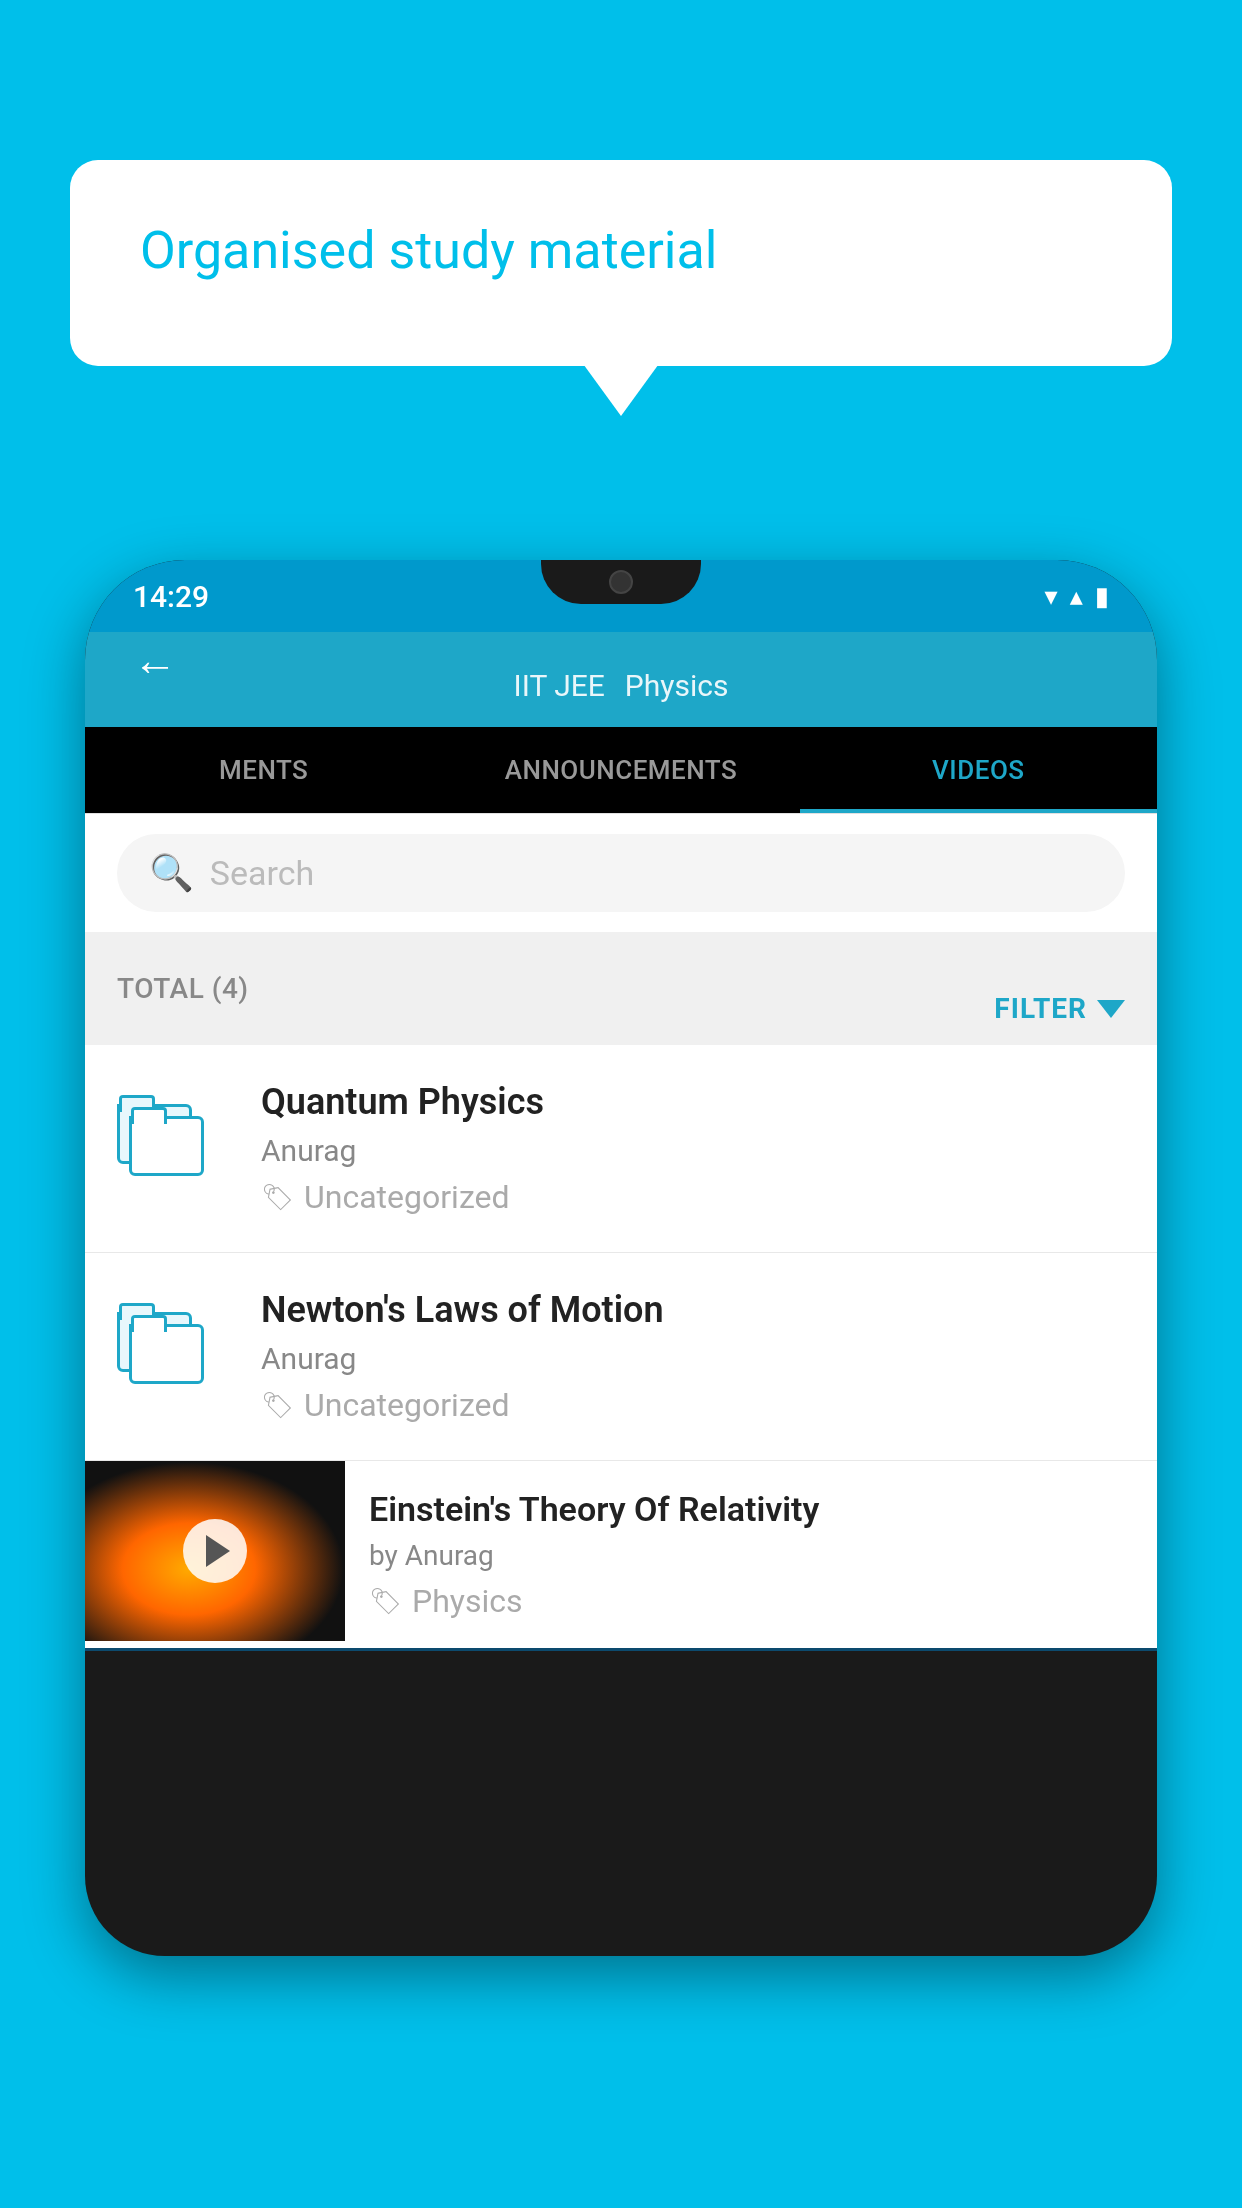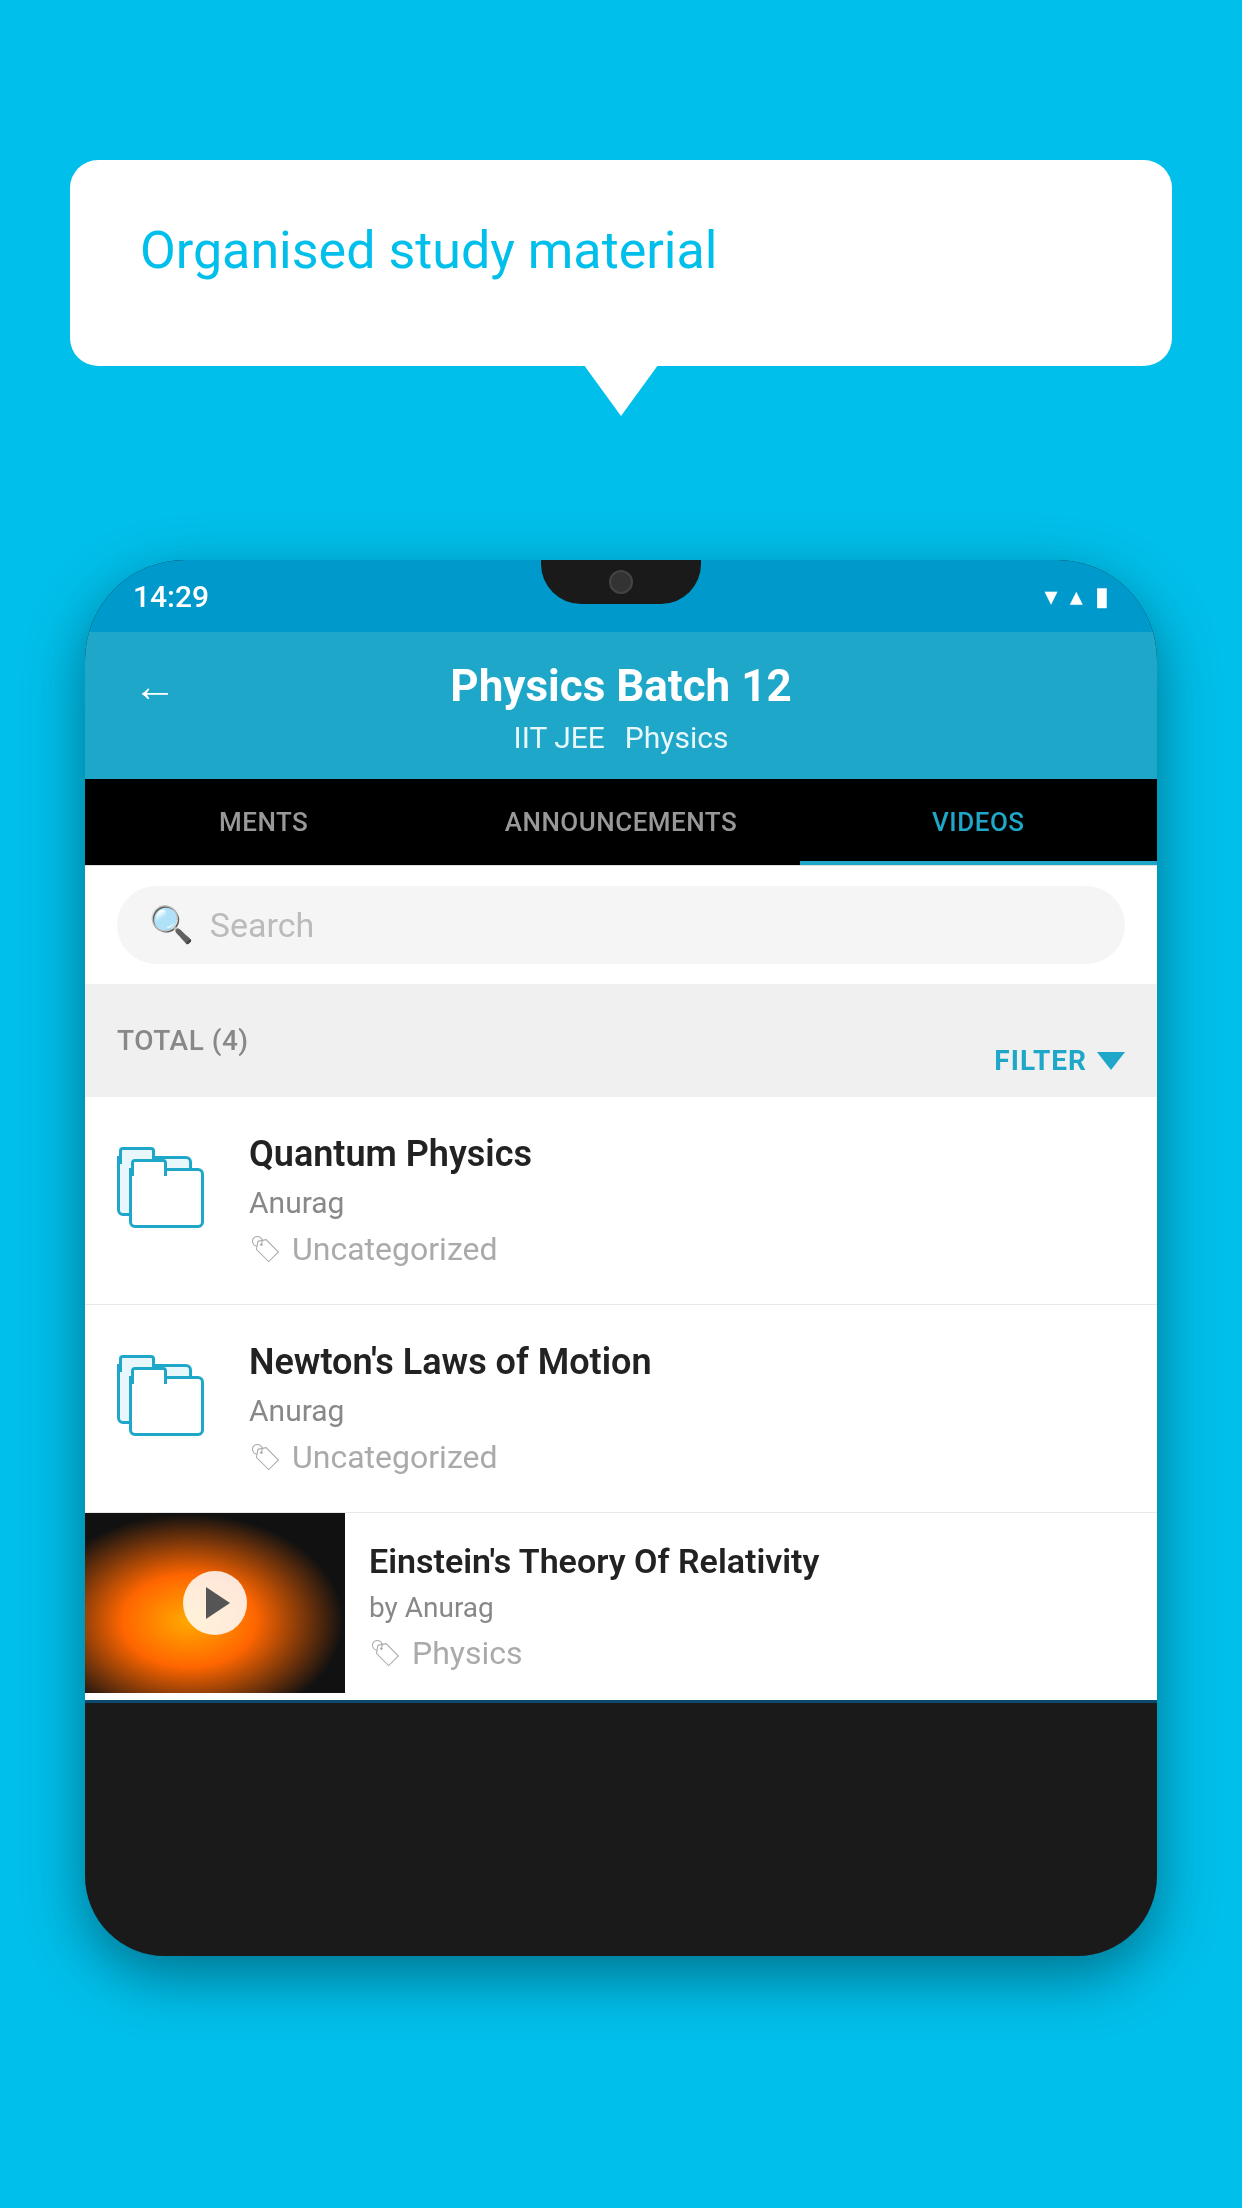--- a/index.html
+++ b/index.html
@@ -268,21 +268,21 @@
     .video-list {
       background: white;
       flex: 1;
     }
 
     .video-item {
       display: flex;
       align-items: flex-start;
       padding: 36px 32px;
       border-bottom: 1px solid #e8e8e8;
-      gap: 32px;
+      gap: 44px;
     }
 
     .video-icon-wrapper {
       width: 100px;
       height: 100px;
       display: flex;
       align-items: center;
       justify-content: center;
       flex-shrink: 0;
     }
@@ -455,21 +455,20 @@
       <div class="status-icons">
         <span>▾</span>
         <span>▴</span>
         <span>▮</span>
       </div>
     </div>
 
     <div class="app-bar">
       <div class="app-bar-top">
         <span class="back-arrow">←</span>
-        <span class="app-bar-title">Physics Batch 12</span>
       </div>
       <div class="app-bar-subtitle">
         <span>IIT JEE</span>
         <span>Physics</span>
       </div>
     </div>
 
     <div class="tabs">
       <div class="tab">
         <span>MENTS</span>

